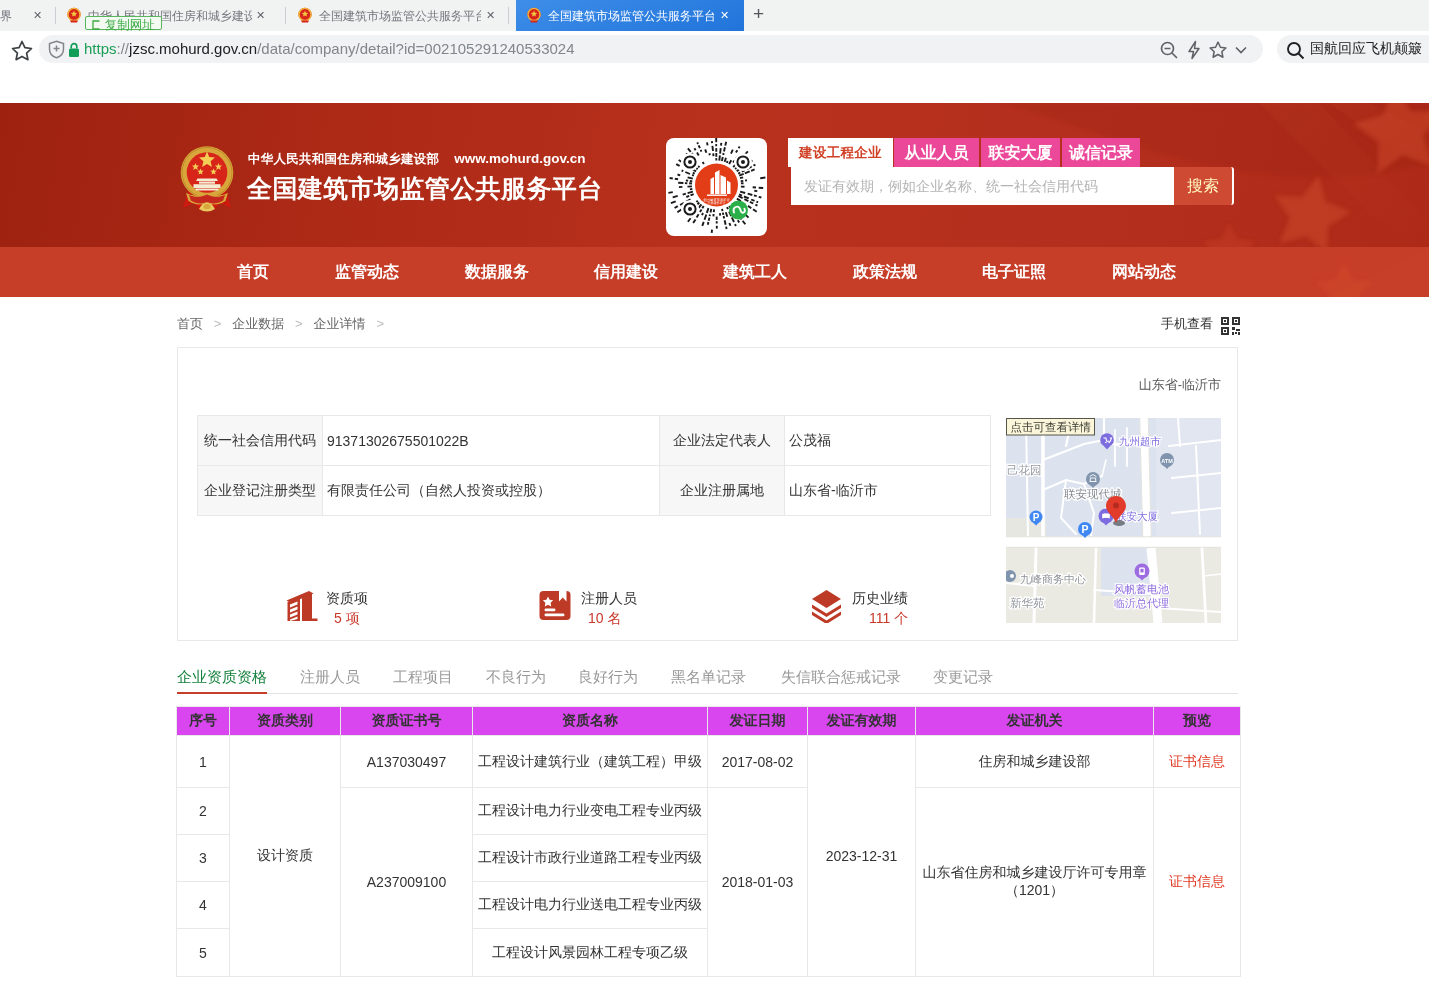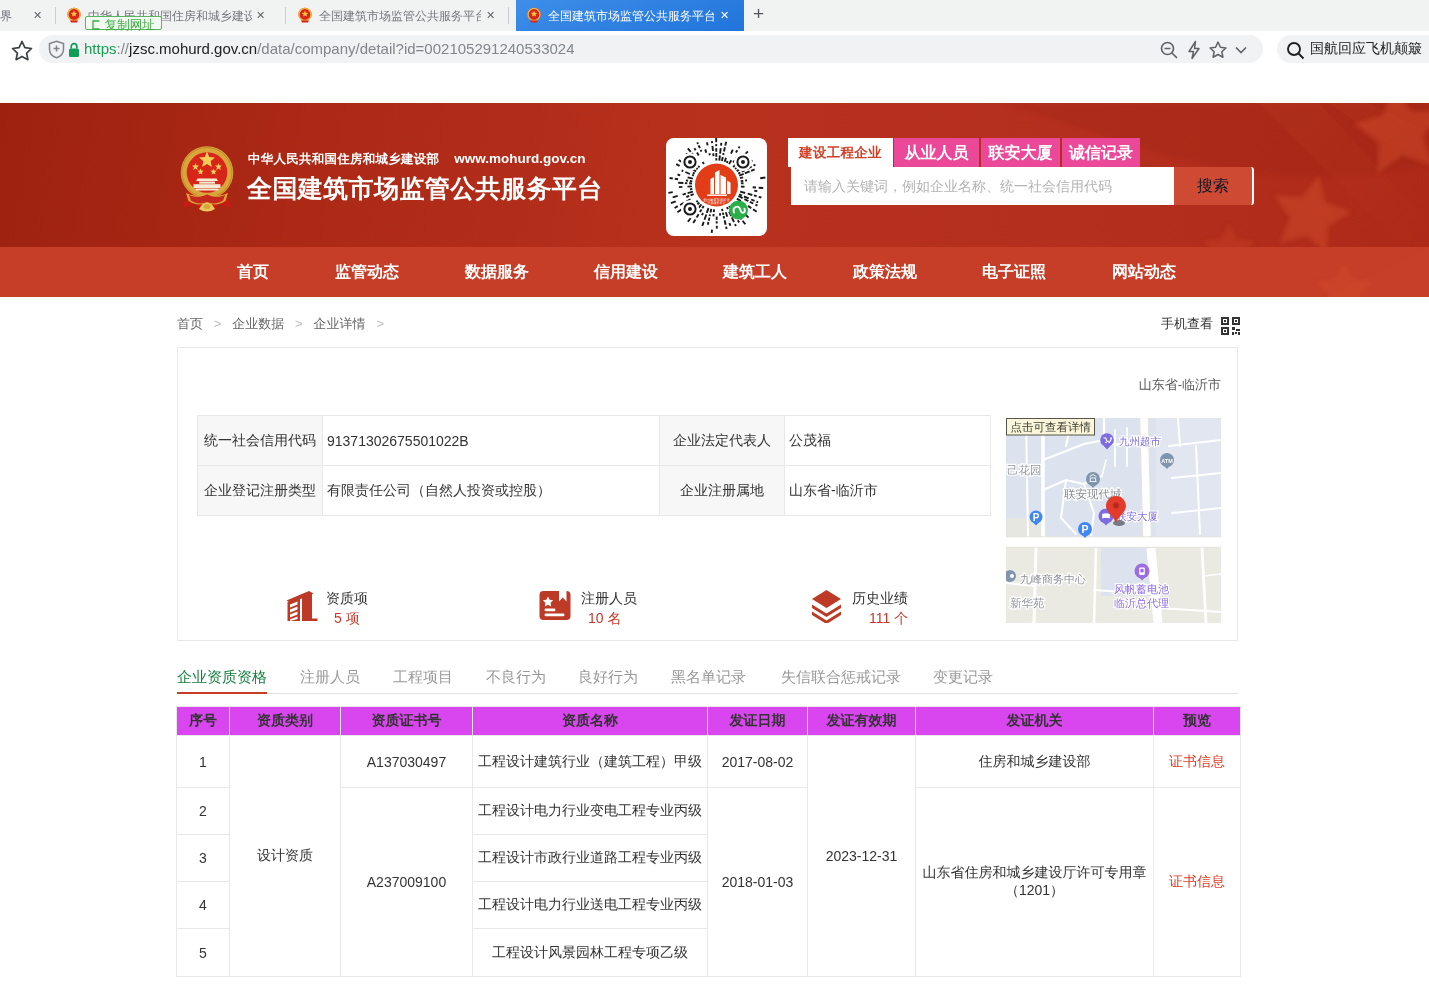--- a/index.html
+++ b/index.html
@@ -23,21 +23,21 @@
 #header{position:absolute;left:0;top:103px;width:1429px;height:144px;background:linear-gradient(100deg,#9e2110 0%,#ad2a16 25%,#b8311d 50%,#b52f1e 75%,#ae2a18 100%);overflow:hidden}
 #nav{position:absolute;left:0;top:247px;width:1429px;height:50px;background:#c63d28;overflow:hidden}
 .navitem{position:absolute;top:15px;font-size:16px;font-weight:700;color:#fff;white-space:nowrap}
 #hdrsmall{position:absolute;left:248px;top:151px;font-size:12.5px;font-weight:700;color:#fff;letter-spacing:.25px}
 #hdrbig{position:absolute;left:247px;top:172px;font-size:25px;font-weight:700;color:#fff;letter-spacing:.4px}
 #qrbox{position:absolute;left:666px;top:138px;width:101px;height:98px;background:#fff;border-radius:8px}
 #stabs{position:absolute;left:788px;top:138px;height:29px}
 .stab{position:absolute;top:0;height:29px;font-size:16px;font-weight:700;line-height:29px;text-align:center;color:#fff;background:#ec4899}
 #stab0{left:0;width:105px;background:#fff;color:#d04127;font-size:13.5px;letter-spacing:.3px}
 #sinput{position:absolute;left:791px;top:167px;width:383px;height:38px;background:#fff;font-size:14px;color:#b3b3b3;line-height:38px;padding-left:13px}
-#sbtn{position:absolute;left:1174px;top:167px;width:80px;height:38px;background:#cf4a33;color:#0f172a;font-size:16px;text-align:center;line-height:38px;border-radius:0 3px 3px 0;border-right:2px solid #fff;box-sizing:border-box}
+#sbtn{position:absolute;left:1174px;top:167px;width:60px;height:38px;background:#cf4a33;color:#fef9c3;font-size:16px;text-align:center;line-height:38px;border-radius:0 3px 3px 0;border-right:2px solid #fff;box-sizing:border-box}
 
 .crumb{position:absolute;top:315px;font-size:13px;color:#666}
 .crumbsep{color:#bbb}
 
 #panel1{position:absolute;left:177px;top:347px;width:1061px;height:294px;background:#fff;border:1px solid #e8e8e8}
 #cotitle{position:absolute;left:19px;top:21px;font-size:22px;font-weight:700;color:#333}
 #coregion{position:absolute;right:16px;top:28px;font-size:13px;color:#555}
 table.info{position:absolute;left:19px;top:67px;border-collapse:collapse}
 table.info td{border:1px solid #e8e8e8;font-size:14px;color:#333;height:50px}
 table.info td.lbl{background:#f7f7f7;text-align:center;width:125px}
@@ -377,21 +377,21 @@
 <text x="50.5" y="66.3" font-size="3" fill="#fff" text-anchor="middle" font-family="sans-serif">公共服务平台</text>
 <circle cx="72.5" cy="72" r="9.5" fill="#2aaf49"></circle>
 <path d="M68,74.5 Q66.5,70.5 69.8,69 Q72.5,67.8 73.8,70.5 L75,73.3 Q76.1,75.6 78,74.2 Q79.7,72.9 78.4,70.7" stroke="#fff" stroke-width="1.9" fill="none" stroke-linecap="round"></path>
 </svg></div>
 <div id="stabs">
   <div class="stab" id="stab0">建设工程企业</div>
   <div class="stab" style="left:106px;width:85px">从业人员</div>
   <div class="stab" style="left:193px;width:79px">联安大厦</div>
   <div class="stab" style="left:274px;width:78px">诚信记录</div>
 </div>
-<div id="sinput">请输入关键词，例如企业名称、统一社会信用代码</div>
+<div id="sinput">发证有效期，例如企业名称、统一社会信用代码</div>
 <div id="sbtn">搜索</div>
 
 <div id="nav">
       <div style="position:absolute;right:0;top:0"><svg width="300" height="50" viewBox="0 0 300 50">
 <defs>
             <filter id="b2" x="-30%" y="-30%" width="160%" height="160%">
               <feGaussianBlur stdDeviation="2"></feGaussianBlur>
             </filter>
           </defs>
 <path d="M215,14 l9,18 20,3 -14.5,14 3.4,20 -17.9,-9.4 -17.9,9.4 3.4,-20 -14.5,-14 20,-3 Z" fill="#d7532e" opacity="0.32" filter="url(#b2)"></path>

